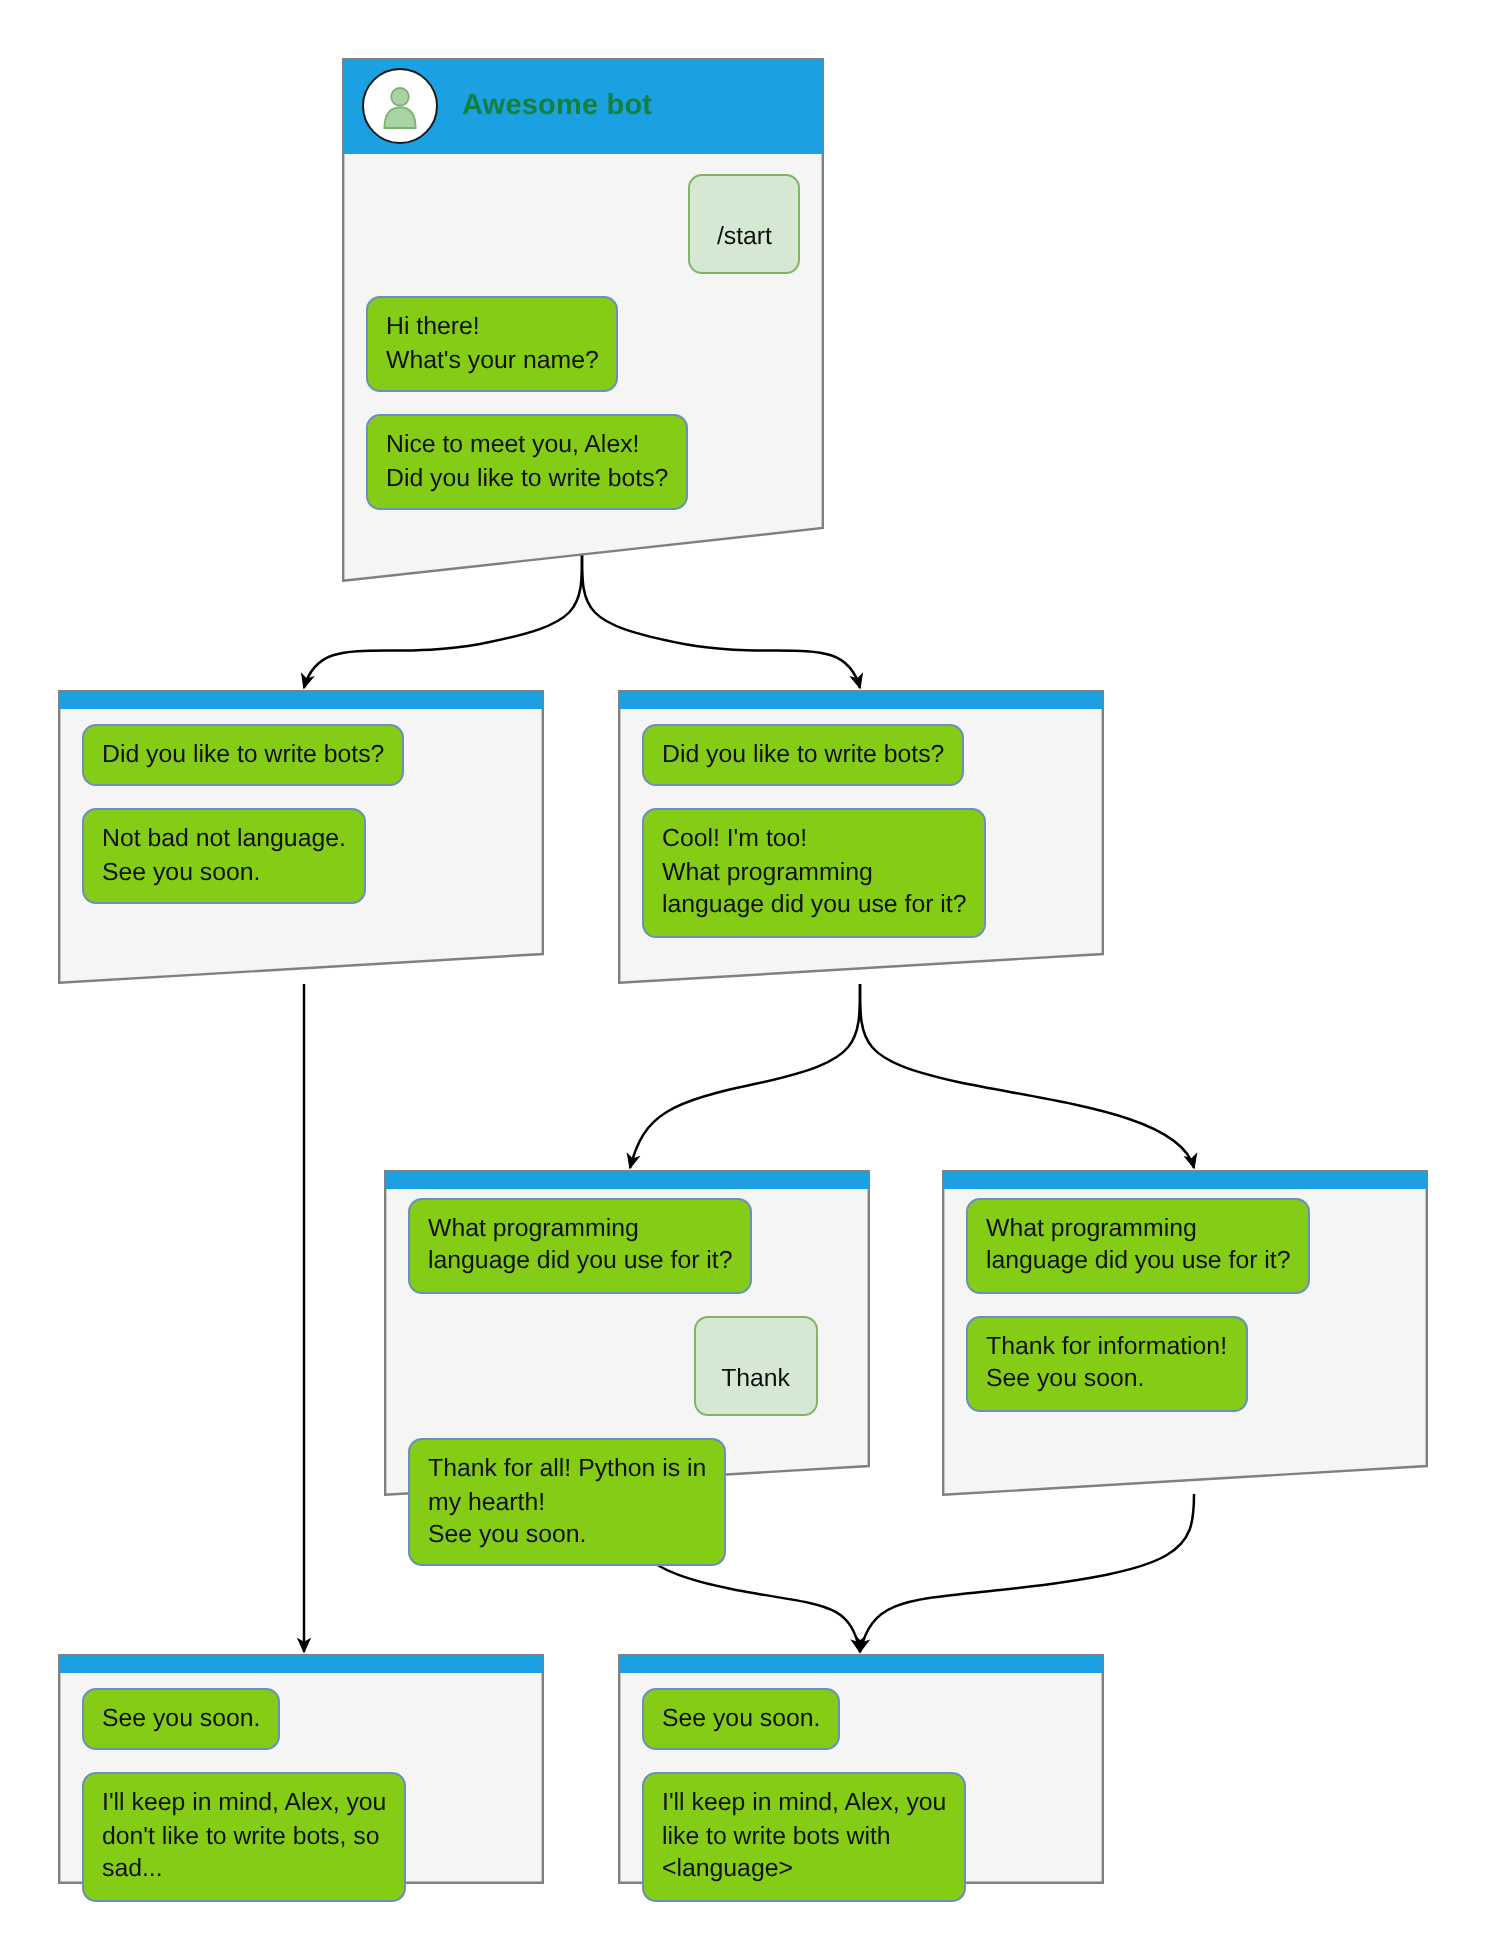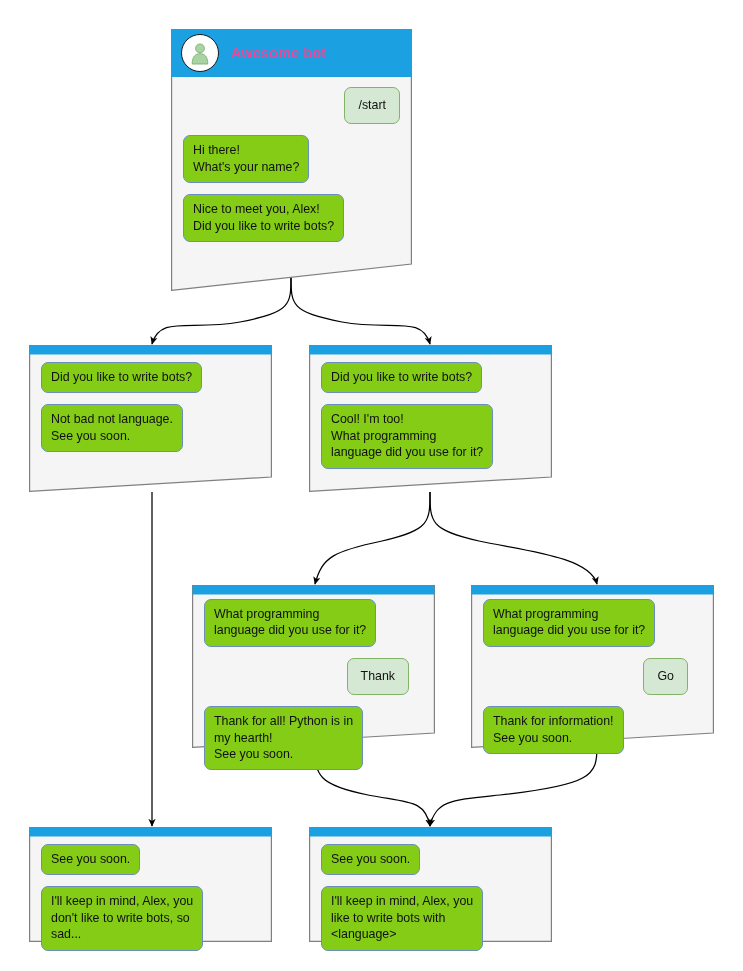--- a/index.html
+++ b/index.html
@@ -76,21 +76,21 @@
     background: #ffffff;
     border: 1.6px solid #1a1a1a;
     box-sizing: border-box;
     display: flex;
     align-items: center;
     justify-content: center;
     flex: 0 0 auto;
   }
   .avatar svg { display: block; }
   .bot-title {
-    color: #ec4899;
+    color: #15803d;
     font-size: 14.5px;
     font-weight: bold;
     margin-left: 12px;
     letter-spacing: 0.1px;
     white-space: nowrap;
   }
 
   
   .messages {
     position: relative;
@@ -114,21 +114,21 @@
     max-width: 86%;
   }
   .bubble.bot {
     background: #84cc16;
     border: 1.1px solid #6c8ebf;
     padding: 6px 9px 7px 9px;
   }
   .bubble.user {
     background: #d5e8d4;
     border: 1.1px solid #82b366;
-    padding: 9px 13px 10px 13px;
+    padding: 22px 13px 10px 13px;
     text-align: center;
     min-width: 34px;
     margin-left: 32px;
   }
 </style>
 </head>
 <body>
 
 <div id="canvas">
 
@@ -256,23 +256,20 @@
       <path d="M0.6,0.6 L242.4,0.6 L242.4,148 L0.6,162.4 Z" fill="#f5f5f5" stroke="#808080" stroke-width="1.2"></path>
       <path d="M0.6,0.6 L242.4,0.6 L242.4,9.5 L0.6,9.5 Z" fill="#1ba1e2" stroke="none"></path>
     </svg>
     <div class="node-content">
       <div class="titlebar titlebar-slim"></div>
       <div class="messages" style="padding-top:5px;">
         <div class="msg-row left">
           <div class="bubble bot">What programming
 language did you use for it?</div>
         </div>
-        <div class="msg-row right">
-          <div class="bubble user" style="margin-right:14px;">Go</div>
-        </div>
         <div class="msg-row left">
           <div class="bubble bot">Thank for information!
 See you soon.</div>
         </div>
       </div>
     </div>
   </div>
 
   <div class="node" style="left:29px; top:827px; width:243px; height:115px;">
     <svg class="node-shape" viewBox="0 0 243 115" preserveAspectRatio="none">

